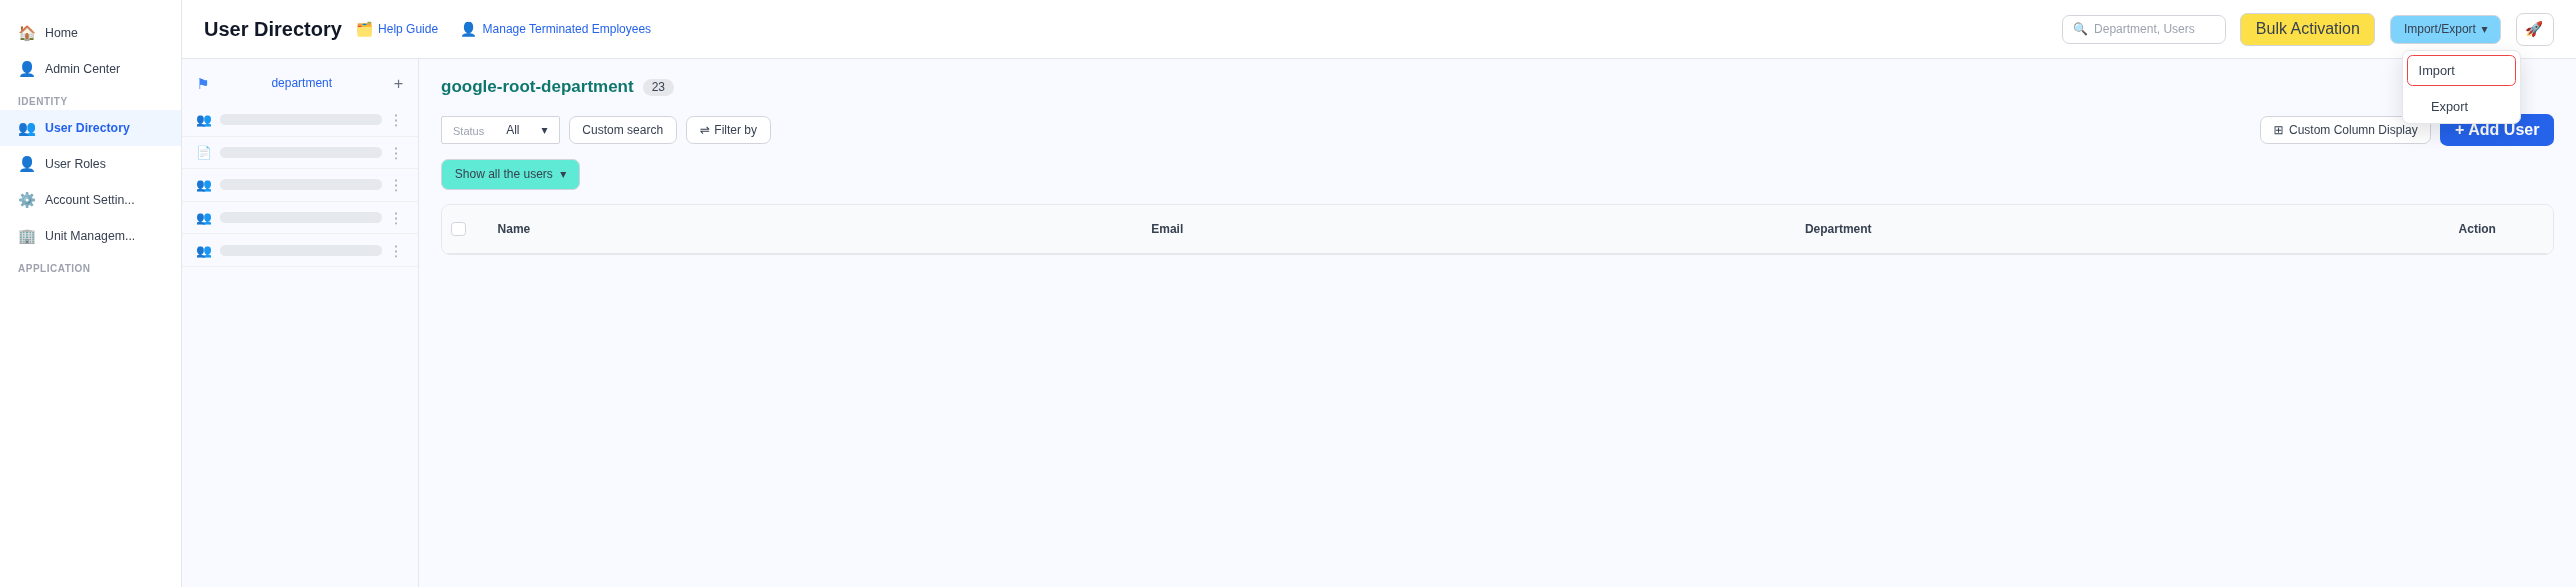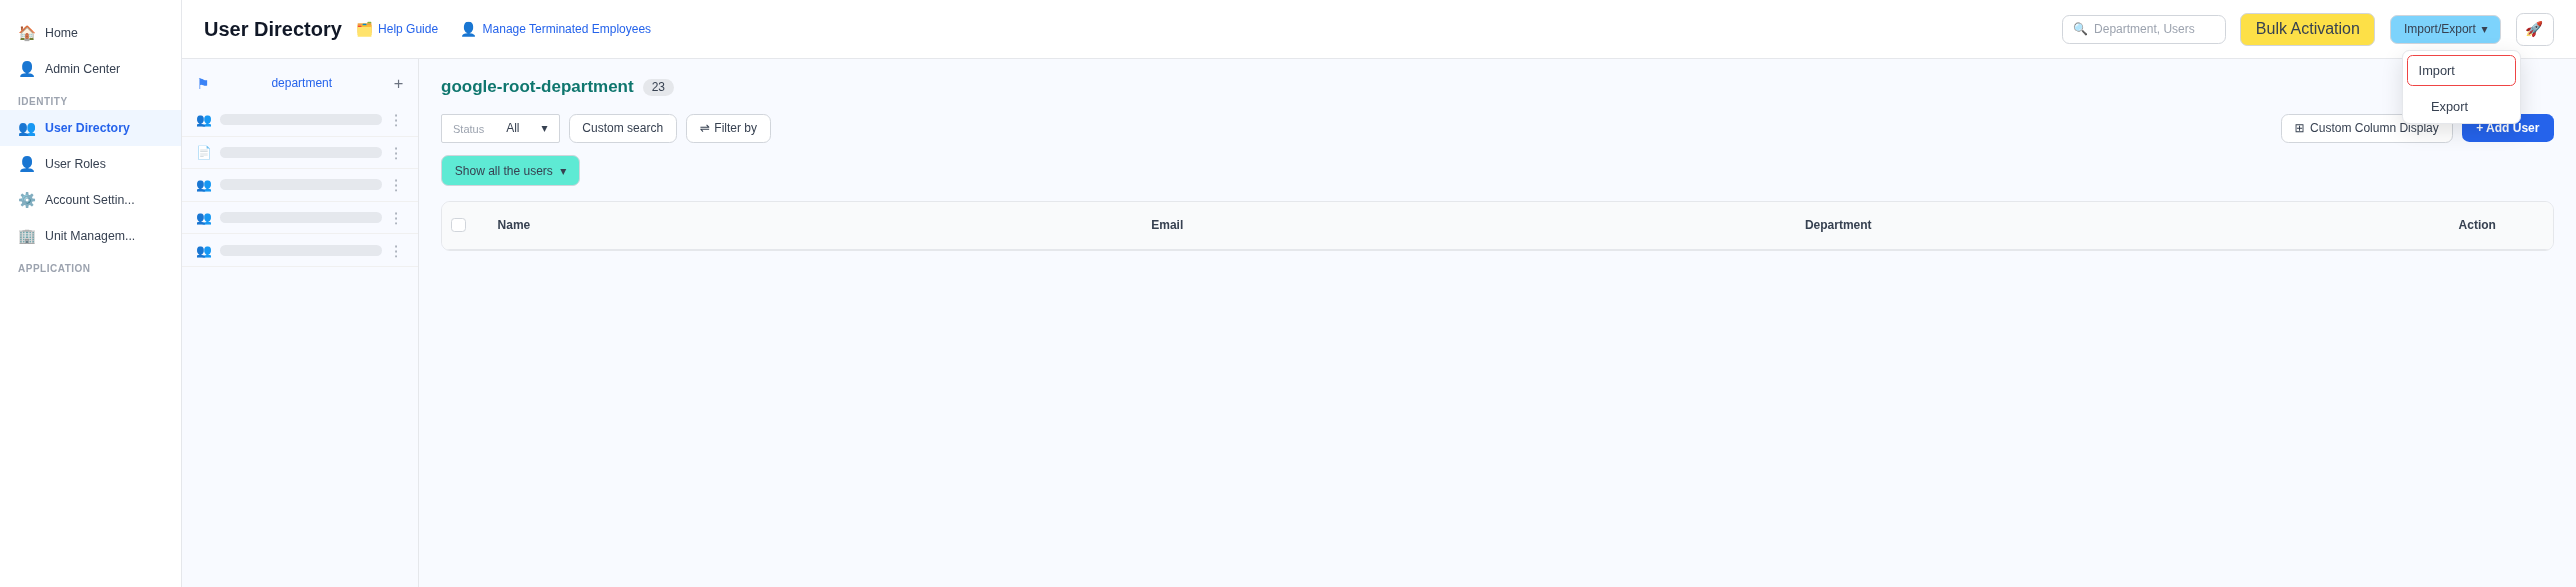--- a/index.html
+++ b/index.html
@@ -279,21 +279,21 @@
       font-size: 12px;
       cursor: pointer;
       color: #374151;
     }
     .btn-add-user {
       background: #2563eb;
       color: #fff;
       border: none;
       border-radius: 7.3px;
       padding: 7.3px 14.6px;
-      font-size: 12px;
+      font-size: 16px;
       font-weight: 600;
       cursor: pointer;
       white-space: nowrap;
     }
     .show-all-bar {
       margin-bottom: 14.6px;
     }
     .show-all-select {
       display: inline-flex;
       gap: 7.3px;

